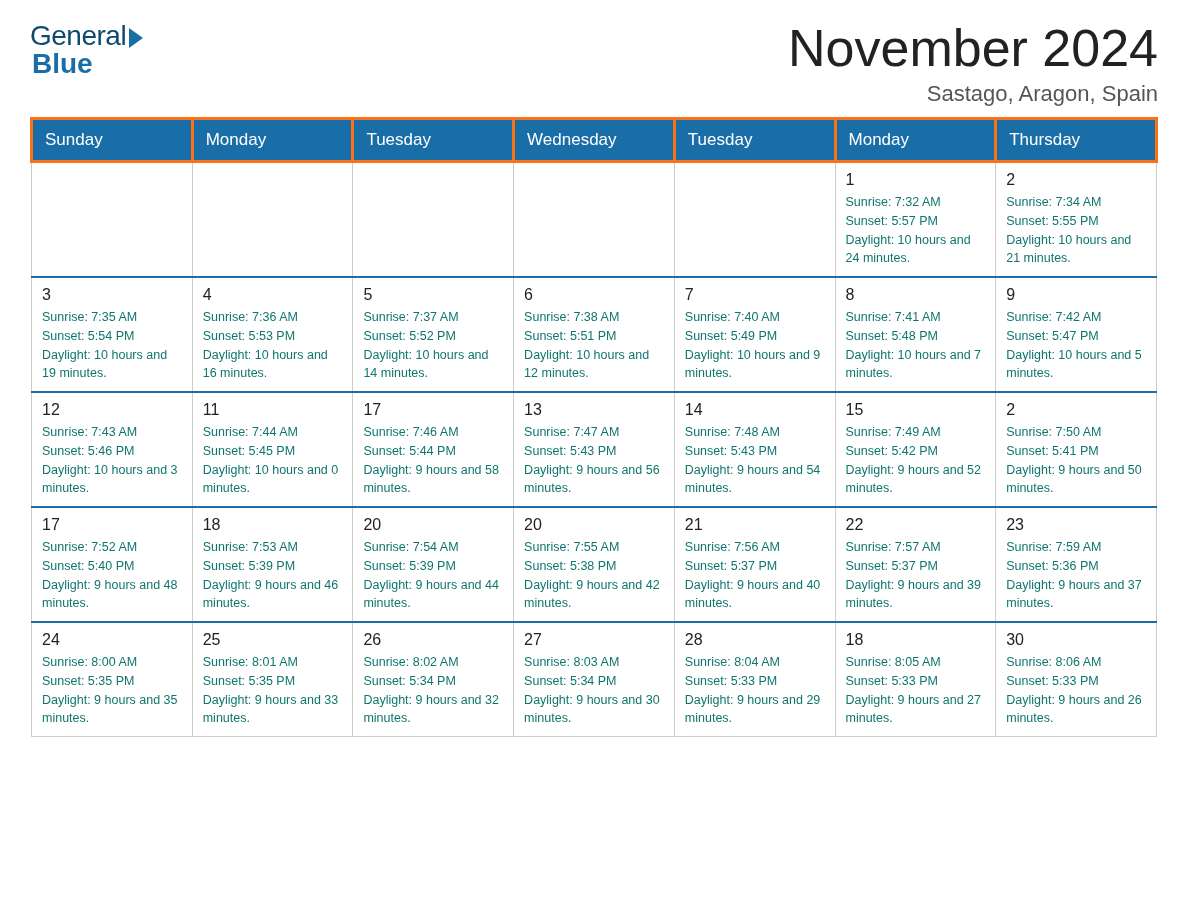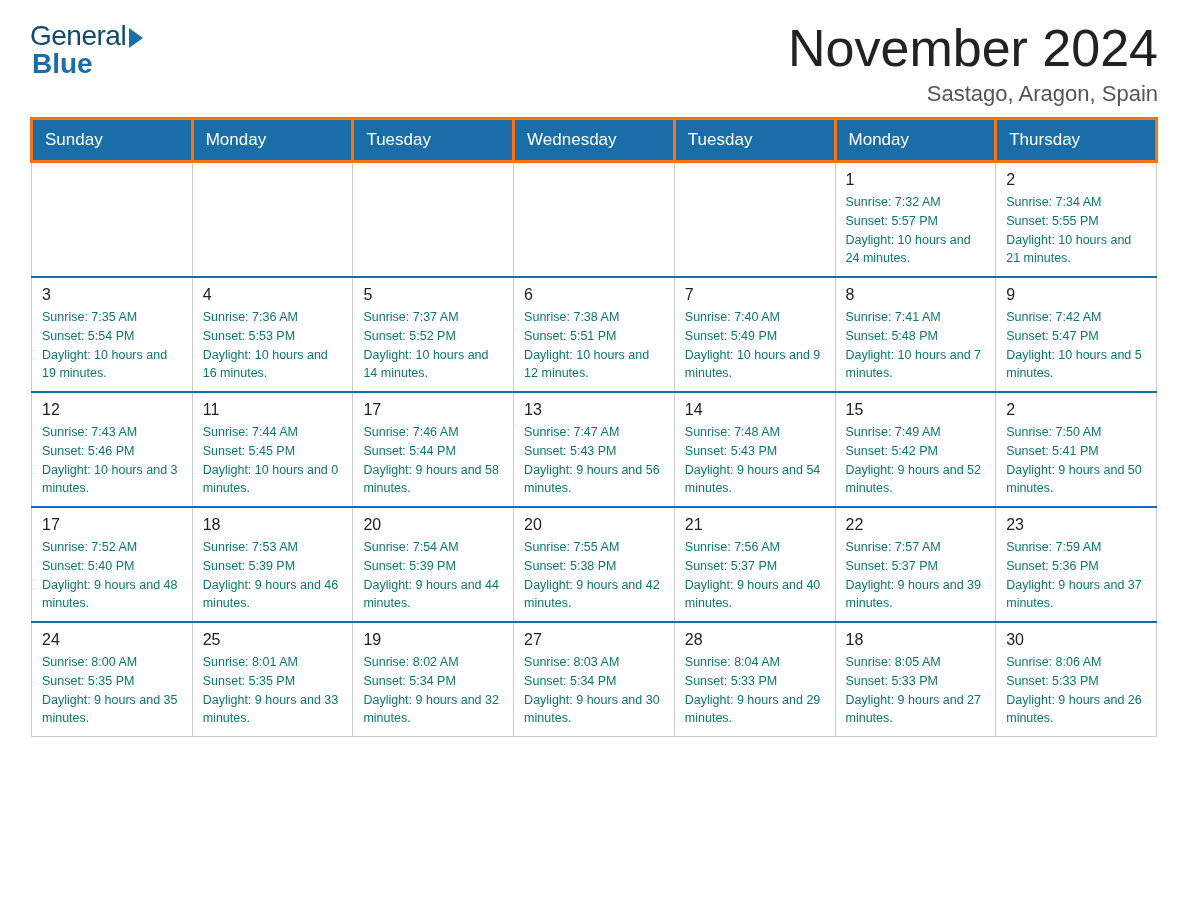--- a/index.html
+++ b/index.html
@@ -243,21 +243,21 @@
       <tr class="week-row">
         <td>
           <span class="day-num">24</span>
           <div class="day-info">Sunrise: 8:00 AM<br>Sunset: 5:35 PM<br>Daylight: 9 hours and 35 minutes.</div>
         </td>
         <td>
           <span class="day-num">25</span>
           <div class="day-info">Sunrise: 8:01 AM<br>Sunset: 5:35 PM<br>Daylight: 9 hours and 33 minutes.</div>
         </td>
         <td>
-          <span class="day-num">19</span>
+          <span class="day-num">26</span>
           <div class="day-info">Sunrise: 8:02 AM<br>Sunset: 5:34 PM<br>Daylight: 9 hours and 32 minutes.</div>
         </td>
         <td>
           <span class="day-num">27</span>
           <div class="day-info">Sunrise: 8:03 AM<br>Sunset: 5:34 PM<br>Daylight: 9 hours and 30 minutes.</div>
         </td>
         <td>
           <span class="day-num">28</span>
           <div class="day-info">Sunrise: 8:04 AM<br>Sunset: 5:33 PM<br>Daylight: 9 hours and 29 minutes.</div>
         </td>

